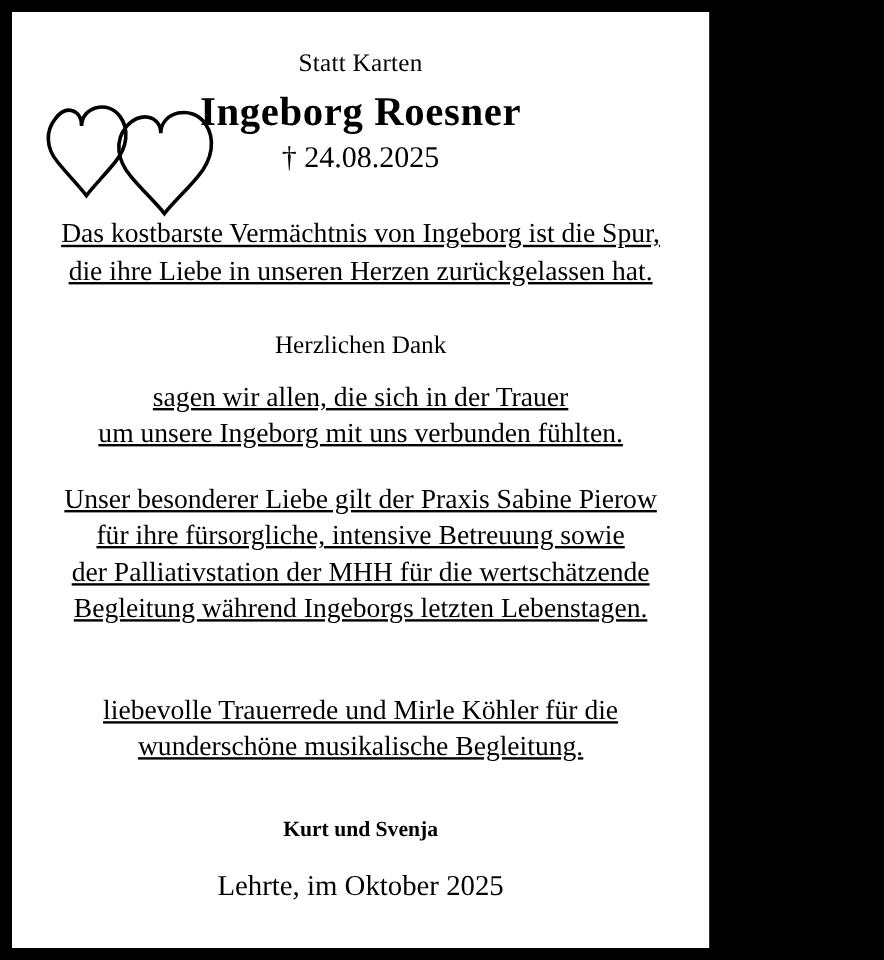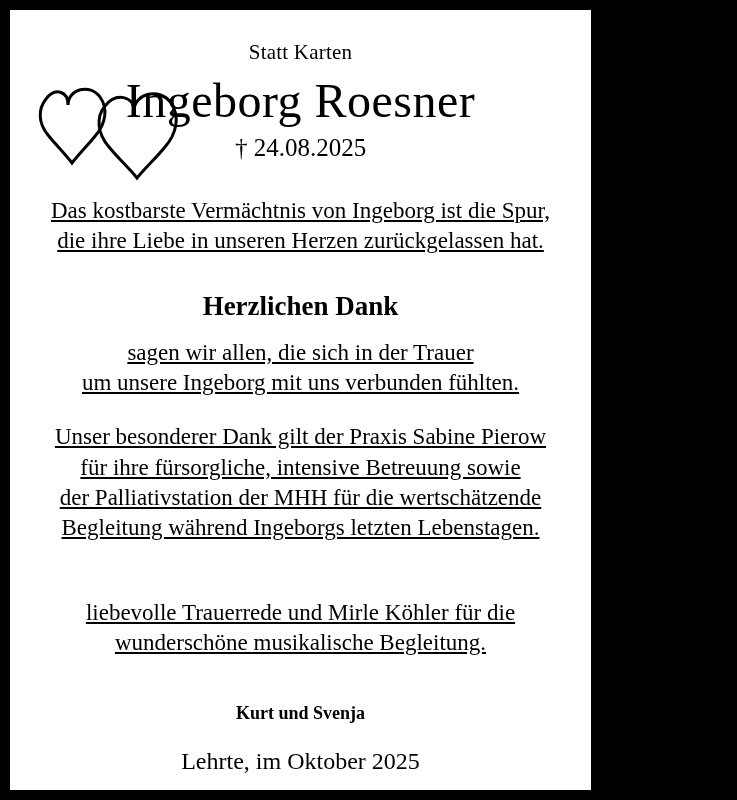--- a/index.html
+++ b/index.html
@@ -36,39 +36,39 @@
     position: relative;
   }
   .hearts {
     position: absolute;
     left: -12px;
     top: -4px;
     width: 150px;
     height: 110px;
   }
   .deceased-name {
-    font-size: 48px;
-    font-weight: normal;
+    font-size: 34px;
+    font-weight: bold;
     letter-spacing: 0.5px;
     margin: 10px 0 6px 0;
     line-height: 1.1;
   }
   .death-date {
     font-size: 25px;
     margin: 0 0 34px 0;
   }
   p.body-text {
     font-size: 23px;
     line-height: 1.32;
     margin: 0 0 24px 0;
     text-decoration: underline;
   }
   .thanks-heading {
-    font-size: 27px;
-    font-weight: bold;
+    font-size: 21px;
+    font-weight: normal;
     margin: 34px 0 16px 0;
   }
   .signature {
     font-size: 18px;
     font-weight: bold;
     margin: 44px 0 24px 0;
   }
   .place-date {
     font-size: 24px;
     margin: 0;
@@ -100,21 +100,21 @@
     </p>
 
     <div class="thanks-heading">Herzlichen Dank</div>
 
     <p class="body-text">
       <span>sagen wir allen, die sich in der Trauer</span><br>
       <span>um unsere Ingeborg mit uns verbunden fühlten.</span>
     </p>
 
     <p class="body-text">
-      <span>Unser besonderer Dank gilt der Praxis Sabine Pierow</span><br>
+      <span>Unser besonderer Liebe gilt der Praxis Sabine Pierow</span><br>
       <span>für ihre fürsorgliche, intensive Betreuung sowie</span><br>
       <span>der Palliativstation der MHH für die wertschätzende</span><br>
       <span>Begleitung während Ingeborgs letzten Lebenstagen.</span>
     </p>
 
     <p class="body-text">
       <br>
       <span>liebevolle Trauerrede und Mirle Köhler für die</span><br>
       <span>wunderschöne musikalische Begleitung.</span>
     </p>

